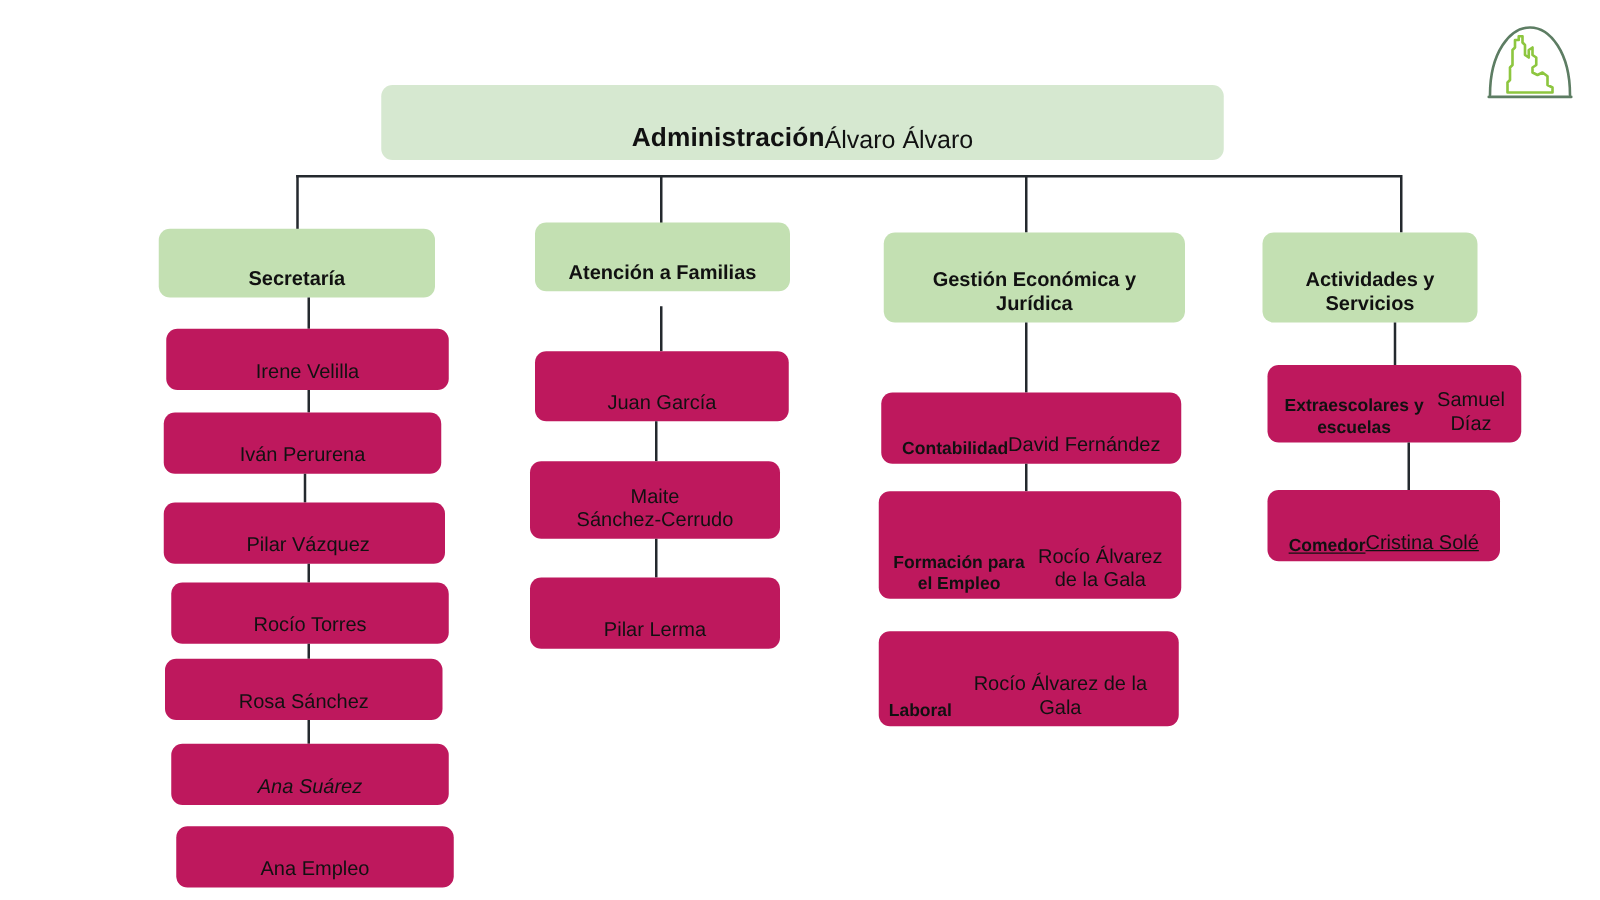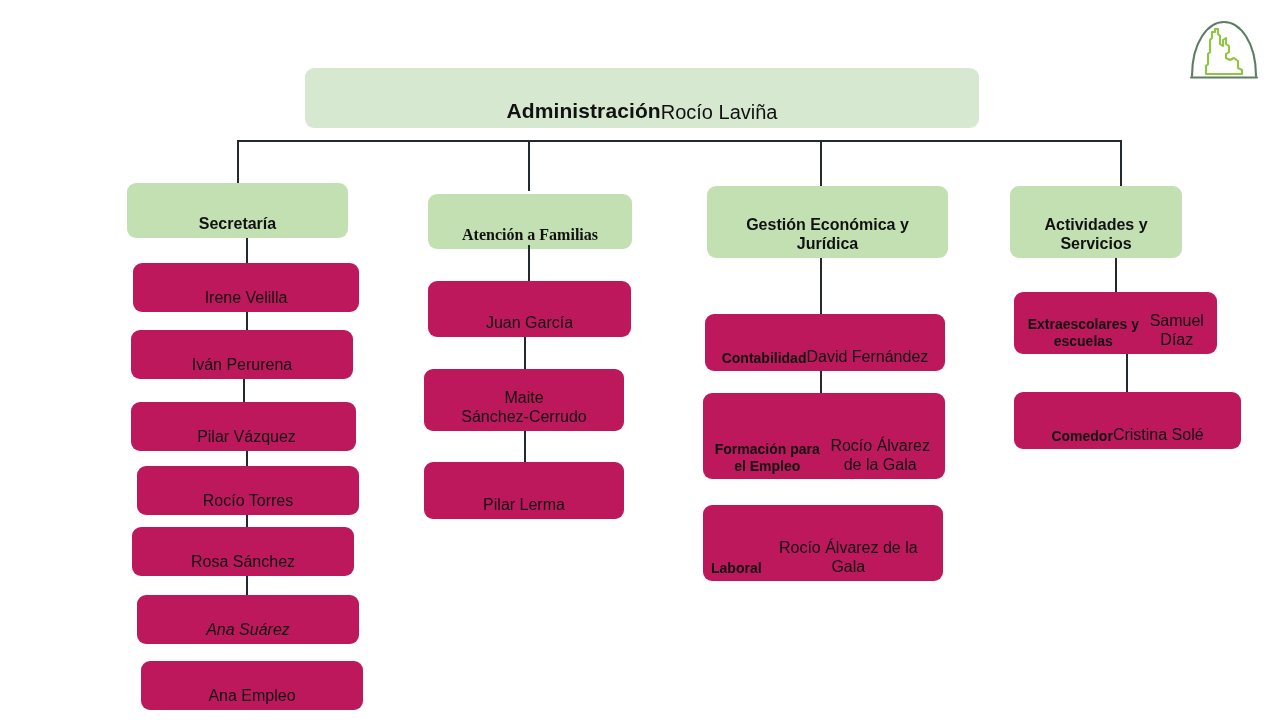--- a/index.html
+++ b/index.html
@@ -89,21 +89,21 @@
   <svg id="logo" viewBox="0 0 76 72" xmlns="http://www.w3.org/2000/svg">
     <path d="M6 62 C6 28, 22 8, 38 8 C54 8, 70 28, 70 62" fill="none" stroke="#5d7d63" stroke-width="2.1" stroke-linecap="round"></path>
     <line x1="5" y1="63.5" x2="71" y2="63.5" stroke="#5d7d63" stroke-width="2.1" stroke-linecap="round"></line>
     <path d="M20 60 L20 52 L22 50 L22 40 L24 38 L24 26 L26 24 L26 18 L29 18 L29 15 L32 15
              L32 20 L34 22 L34 30 L37 32 L37 26 L40 24 L40 30 L43 32 L43 38 L40 40 L40 44
              L44 46 L48 44 L52 47 L52 54 L56 56 L56 60 Z" fill="none" stroke="#8dc63f" stroke-width="2.1" stroke-linejoin="round"></path>
   </svg>
 
   <div class="node root" style="left:305px; top:68px; width:674px; height:60px;">
     <div class="title">Administración</div>
-    <div class="person">Rocío Laviña</div>
+    <div class="person">Álvaro Álvaro</div>
   </div>
 
   <div class="connector h" style="left:237px; top:140px; width:884px;"></div>
   <div class="connector v" style="left:237px; top:140px; height:44px;"></div>
   <div class="connector v" style="left:528px; top:140px; height:51px;"></div>
   <div class="connector v" style="left:820px; top:140px; height:46px;"></div>
   <div class="connector v" style="left:1120px; top:140px; height:46px;"></div>
 
   <div class="node dept" style="left:127px; top:183px; width:221px; height:55px;">
     <div class="title">Secretaría</div>
@@ -136,21 +136,21 @@
 
   <div class="connector v" style="left:246px; top:576px; height:19px;"></div>
   <div class="node staff plain" style="left:137px; top:595px; width:222px; height:49px;font-style:italic;">
     <div class="person">Ana Suárez</div>
   </div>
 
   <div class="node staff plain" style="left:141px; top:661px; width:222px; height:49px;">
     <div class="person">Ana Empleo</div>
   </div>
 
-  <div class="node dept" style="left:428px; top:194px; width:204px; height:55px;font-family:Liberation Serif, serif;">
+  <div class="node dept" style="left:428px; top:178px; width:204px; height:55px;">
     <div class="title">Atención a Familias</div>
   </div>
 
   <div class="connector v" style="left:528px; top:245px; height:36px;"></div>
   <div class="node staff plain" style="left:428px; top:281px; width:203px; height:56px;">
     <div class="person">Juan García</div>
   </div>
 
   <div class="connector v" style="left:524px; top:337px; height:32px;"></div>
   <div class="node staff plain multiline" style="left:424px; top:369px; width:200px; height:62px;">
@@ -188,18 +188,18 @@
     <div class="title">Actividades y Servicios</div>
   </div>
 
   <div class="connector v" style="left:1115px; top:258px; height:34px;"></div>
   <div class="node staff" style="left:1014px; top:292px; width:203px; height:62px;">
     <div class="title">Extraescolares y escuelas</div>
     <div class="person">Samuel Díaz</div>
   </div>
 
   <div class="connector v" style="left:1126px; top:354px; height:38px;"></div>
-  <div class="node staff" style="left:1014px; top:392px; width:227px; height:57px;">
+  <div class="node staff" style="left:1014px; top:392px; width:186px; height:57px;text-decoration:underline;">
     <div class="title">Comedor</div>
     <div class="person">Cristina Solé</div>
   </div>
 
 </div>
 
 </body></html>

